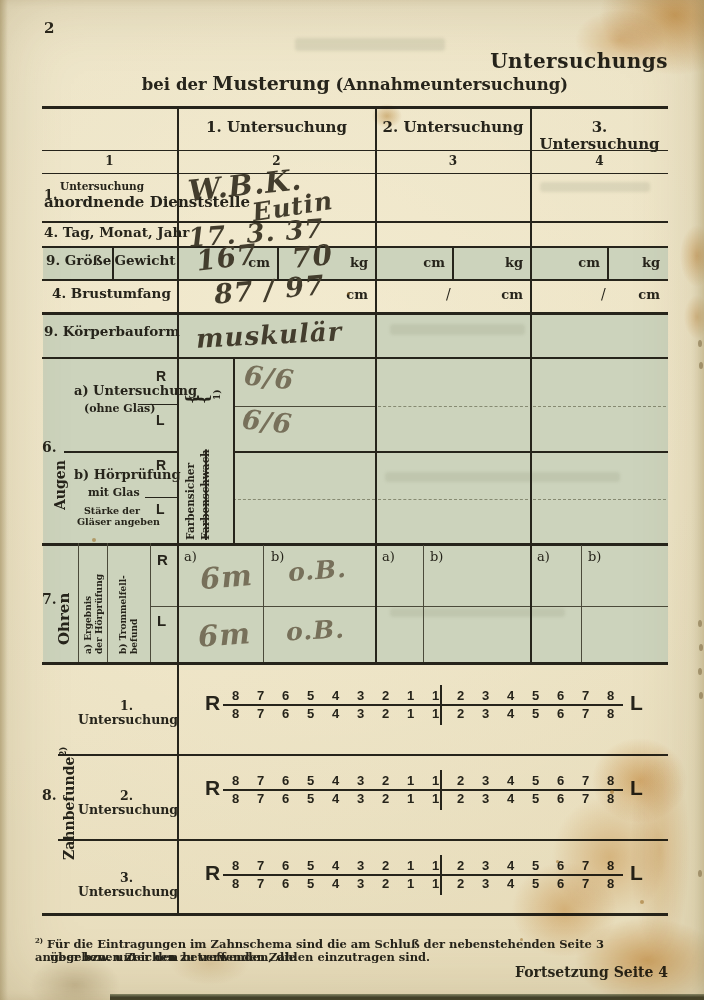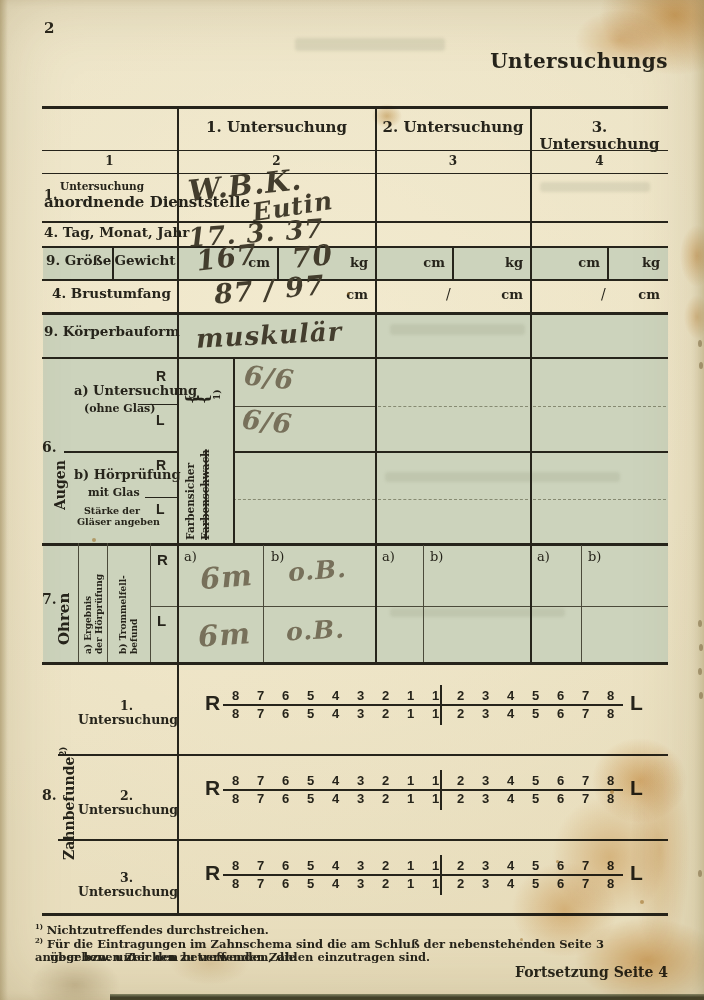--- a/index.html
+++ b/index.html
@@ -61,20 +61,25 @@
   <div class="fill" style="left:43px;top:315px;width:625px;height:348px;background:#ccd3bc;"></div>
 
   <div class="ghost" style="left:295px;top:38px;width:150px;height:13px;"></div>
   <div class="ghost" style="left:540px;top:182px;width:110px;height:10px;"></div>
   <div class="ghost" style="left:390px;top:324px;width:135px;height:11px;"></div>
   <div class="ghost" style="left:385px;top:472px;width:235px;height:10px;"></div>
   <div class="ghost" style="left:390px;top:608px;width:175px;height:9px;"></div>
 
   <div class="lbl" style="left:44px;top:20px;font-size:15px;">2</div>
   <div class="lbl" style="left:420px;top:50px;width:248px;font-size:20px;text-align:right;letter-spacing:.5px;">Untersuchungs</div>
+  <div class="lbl ctr" style="left:42px;top:73px;width:626px;font-size:16.5px;">
+    <span>bei der</span>
+    <span style="font-size:19px;">Musterung</span>
+    <span>(Annahmeuntersuchung)</span>
+  </div>
 
   <div>
     <div class="hl" style="left:42px;top:106px;width:626px;height:3px;"></div>
     <div class="hl" style="left:42px;top:150px;width:626px;height:1px;"></div>
     <div class="hl" style="left:42px;top:173px;width:626px;height:1px;"></div>
     <div class="hl" style="left:42px;top:221px;width:626px;height:2px;"></div>
     <div class="hl" style="left:42px;top:246px;width:626px;height:2px;"></div>
     <div class="hl" style="left:42px;top:279px;width:626px;height:2px;"></div>
     <div class="hl" style="left:42px;top:312px;width:626px;height:3px;"></div>
     <div class="hl" style="left:42px;top:357px;width:626px;height:2px;"></div>
@@ -345,25 +350,20 @@
             <span class="dn">6</span>
             <span class="dn">7</span>
             <span class="dn">8</span>
           </div>
       </div>
       <div class="dmid"></div>
     </div>
     <span class="dL" style="left:425px;">L</span>
   </div>
 
-  <div class="lbl" style="left:35px;top:924px;font-size:11.5px;font-weight:normal;">
-    <sup style="font-weight:bold;">1)</sup>
-    <span style="font-weight:bold;">Nichtzutreffendes</span>
-    <b>durchstreichen.</b>
-  </div>
   <div class="lbl" style="left:35px;top:938px;width:640px;font-size:11.5px;font-weight:bold;">
     <sup>2)</sup>
     <span>Für die Eintragungen im Zahnschema sind die am Schluß der nebenstehenden Seite 3 angegebenen Zeichen zu verwenden, die</span>
   </div>
   <div class="lbl" style="left:50px;top:951px;width:600px;font-size:11.5px;font-weight:bold;">über bzw. unter den betreffenden Zahlen einzutragen sind.</div>
   <div class="lbl rgt" style="left:440px;top:965px;width:228px;font-size:14px;">Fortsetzung Seite 4</div>
 
   <div class="stain" style="left:600px;top:-45px;width:150px;height:120px;background:radial-gradient(closest-side,rgba(201,135,47,.65),rgba(201,135,47,0));"></div>
   <div class="stain" style="left:575px;top:10px;width:90px;height:60px;background:radial-gradient(closest-side,rgba(201,135,47,.4),rgba(201,135,47,0));"></div>
   <div class="stain" style="left:372px;top:104px;width:30px;height:24px;background:radial-gradient(closest-side,rgba(190,140,60,.5),rgba(190,140,60,0));"></div>

